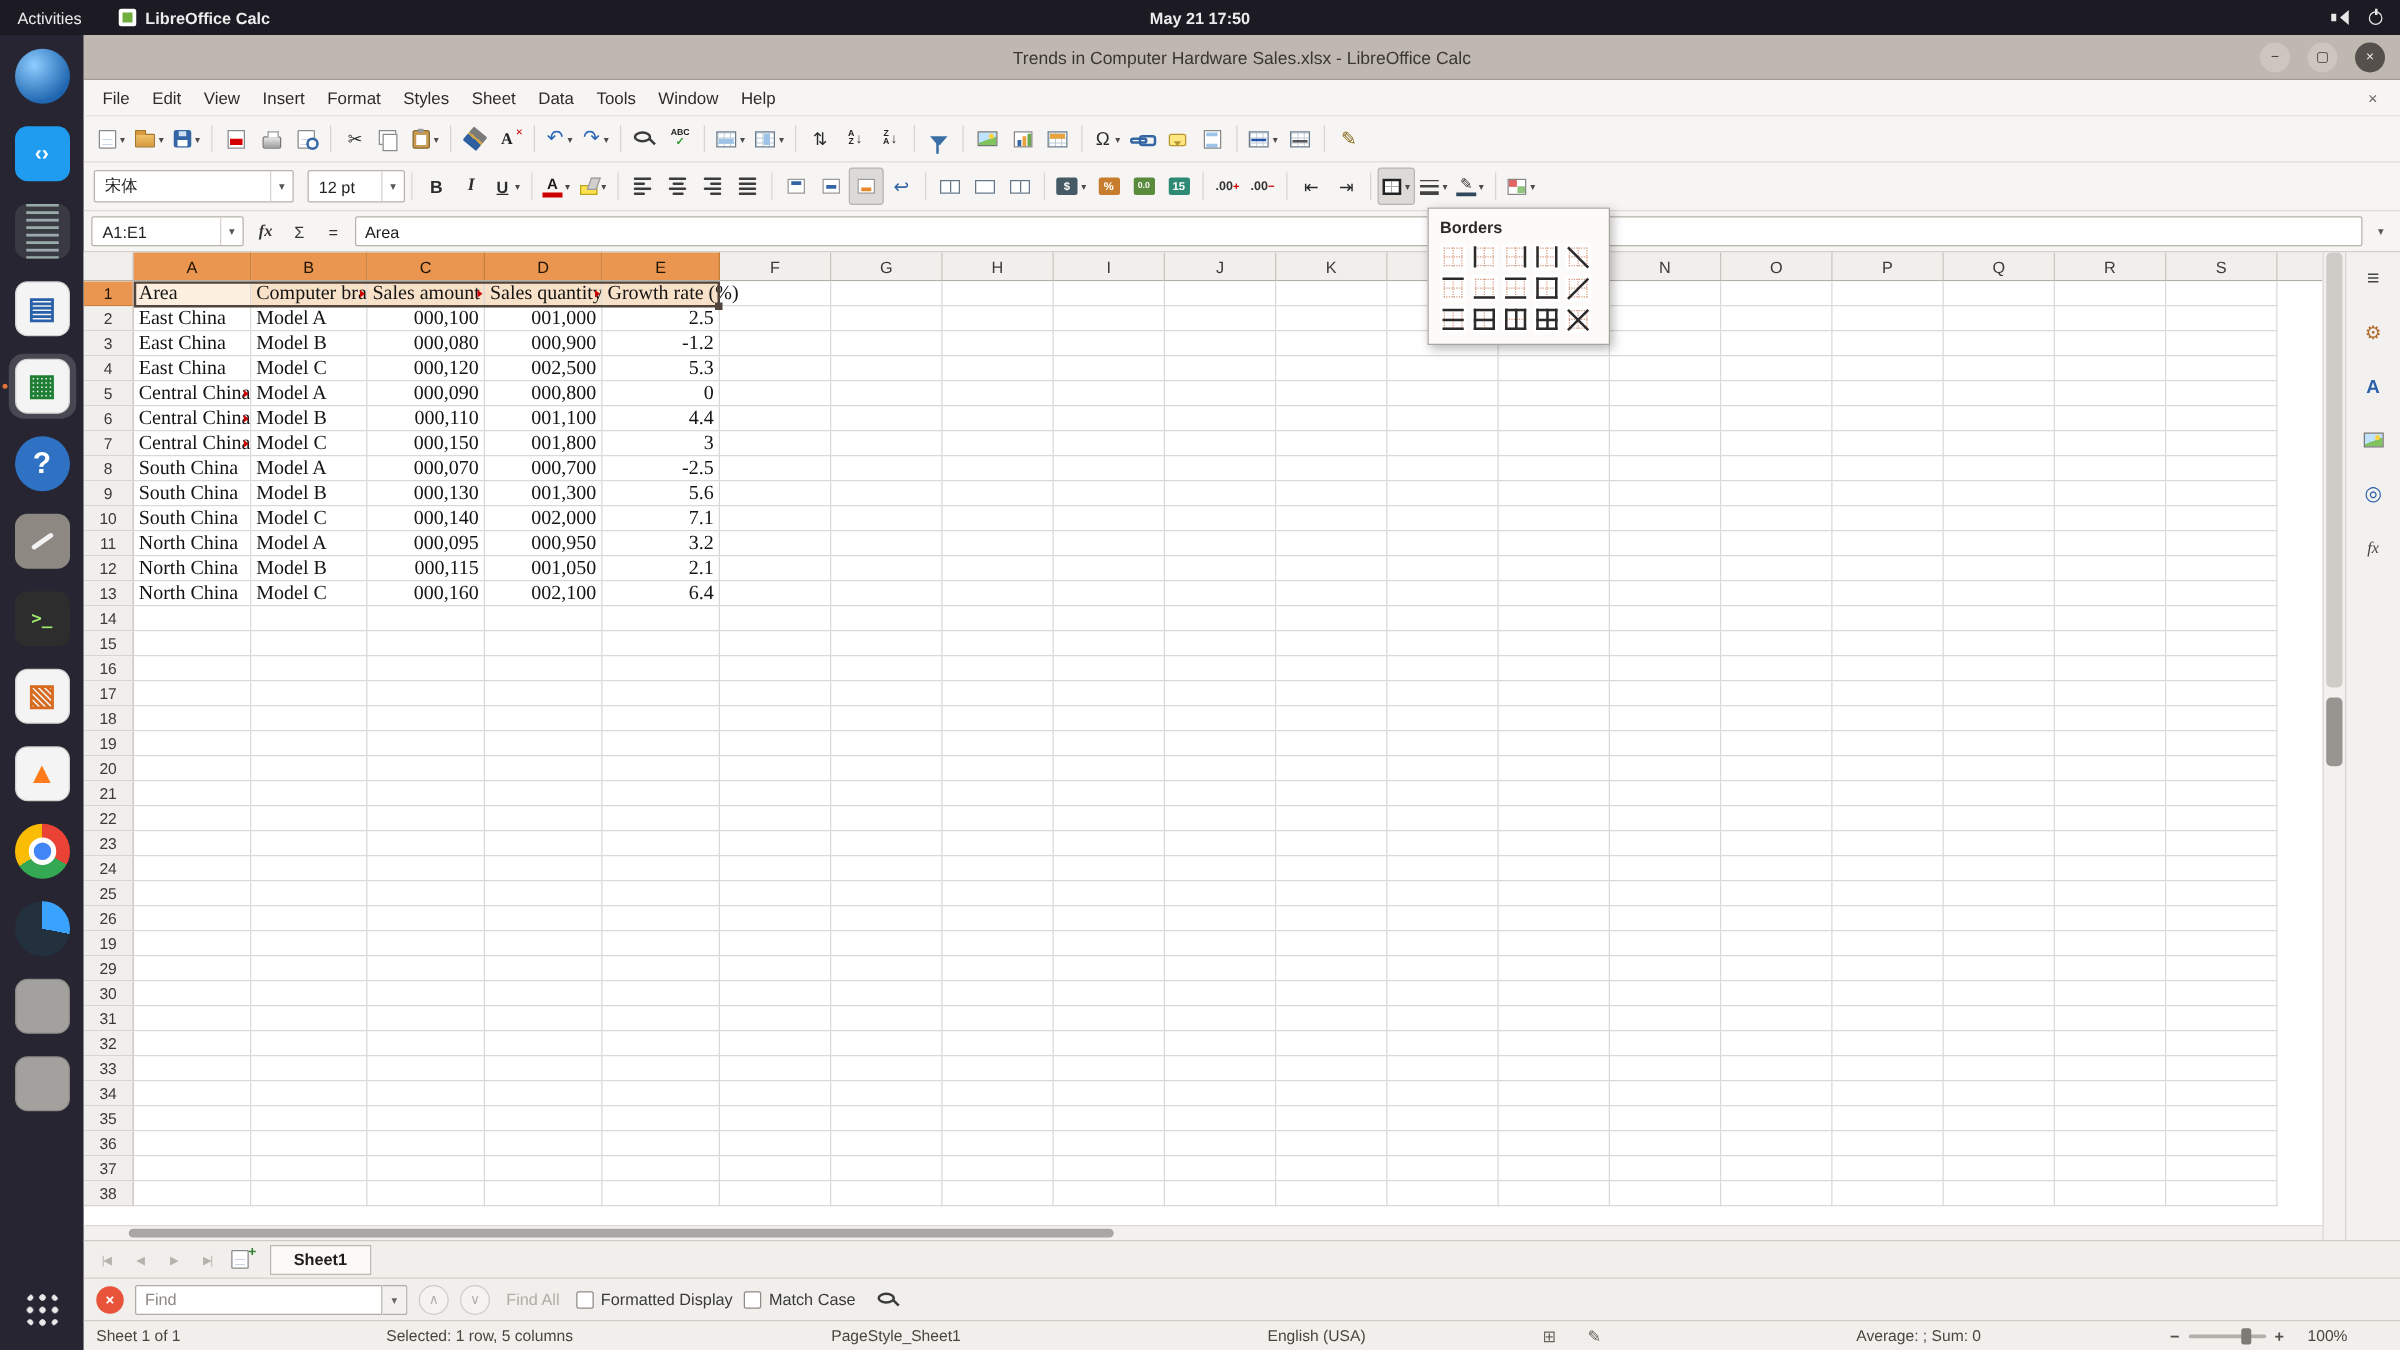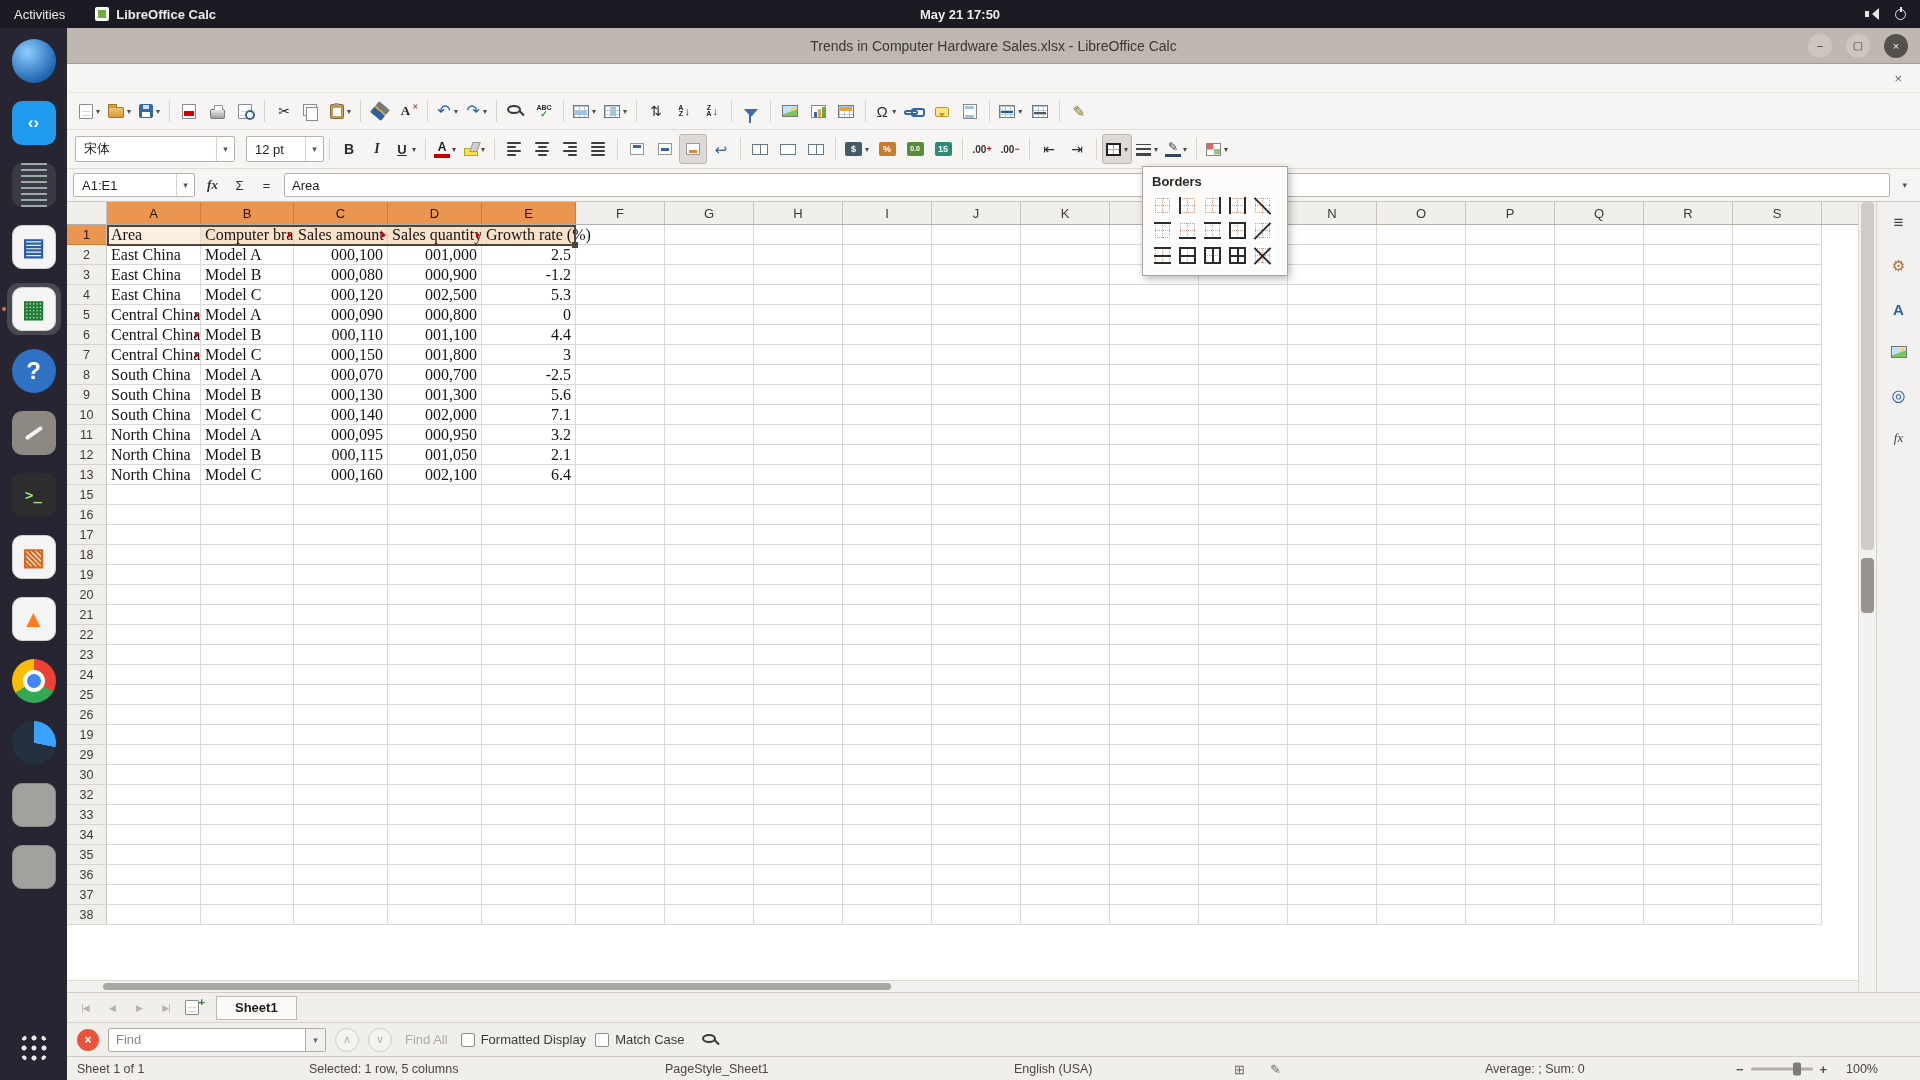--- a/index.html
+++ b/index.html
@@ -284,20 +284,33 @@
       <div class="titlebar">
         <div class="wtitle">Trends in Computer Hardware Sales.xlsx - LibreOffice Calc</div>
         <div class="wctrls">
           <span class="wbtn">−</span>
           <span class="wbtn">▢</span>
           <span class="wbtn wclose">×</span>
         </div>
       </div>
 
       <div class="menubar">
+        <div style="display:flex" id="menubar">
+            <div class="menu-item">File</div>
+            <div class="menu-item">Edit</div>
+            <div class="menu-item">View</div>
+            <div class="menu-item">Insert</div>
+            <div class="menu-item">Format</div>
+            <div class="menu-item">Styles</div>
+            <div class="menu-item">Sheet</div>
+            <div class="menu-item">Data</div>
+            <div class="menu-item">Tools</div>
+            <div class="menu-item">Window</div>
+            <div class="menu-item">Help</div>
+          </div>
         <span class="docclose">×</span>
       </div>
 
       <div class="toolbar tb1" id="toolbar1">
           <div class="tbtn">
             <span class="mi mi-doc"></span>
             <span class="dd">▾</span>
           </div>
           <div class="tbtn">
             <span class="mi mi-folder"></span>
@@ -881,20 +894,42 @@
                 <div class="cell" style="width: 89px;"></div>
                 <div class="cell" style="width: 89px;"></div>
                 <div class="cell" style="width: 89px;"></div>
                 <div class="cell" style="width: 89px;"></div>
                 <div class="cell" style="width: 89px;"></div>
                 <div class="cell" style="width: 89px;"></div>
                 <div class="cell" style="width: 89px;"></div>
                 <div class="cell" style="width: 89px;"></div>
               </div>
               <div class="row">
+                <div class="rhdr">14</div>
+                <div class="cell" style="width: 94px;"></div>
+                <div class="cell" style="width: 93px;"></div>
+                <div class="cell" style="width: 94px;"></div>
+                <div class="cell" style="width: 94px;"></div>
+                <div class="cell" style="width: 94px;"></div>
+                <div class="cell" style="width: 89px;"></div>
+                <div class="cell" style="width: 89px;"></div>
+                <div class="cell" style="width: 89px;"></div>
+                <div class="cell" style="width: 89px;"></div>
+                <div class="cell" style="width: 89px;"></div>
+                <div class="cell" style="width: 89px;"></div>
+                <div class="cell" style="width: 89px;"></div>
+                <div class="cell" style="width: 89px;"></div>
+                <div class="cell" style="width: 89px;"></div>
+                <div class="cell" style="width: 89px;"></div>
+                <div class="cell" style="width: 89px;"></div>
+                <div class="cell" style="width: 89px;"></div>
+                <div class="cell" style="width: 89px;"></div>
+                <div class="cell" style="width: 89px;"></div>
+              </div>
+              <div class="row">
                 <div class="rhdr">15</div>
                 <div class="cell" style="width: 94px;"></div>
                 <div class="cell" style="width: 93px;"></div>
                 <div class="cell" style="width: 94px;"></div>
                 <div class="cell" style="width: 94px;"></div>
                 <div class="cell" style="width: 94px;"></div>
                 <div class="cell" style="width: 89px;"></div>
                 <div class="cell" style="width: 89px;"></div>
                 <div class="cell" style="width: 89px;"></div>
                 <div class="cell" style="width: 89px;"></div>
@@ -1190,20 +1225,42 @@
                 <div class="cell" style="width: 89px;"></div>
                 <div class="cell" style="width: 89px;"></div>
                 <div class="cell" style="width: 89px;"></div>
                 <div class="cell" style="width: 89px;"></div>
                 <div class="cell" style="width: 89px;"></div>
                 <div class="cell" style="width: 89px;"></div>
                 <div class="cell" style="width: 89px;"></div>
               </div>
               <div class="row">
                 <div class="rhdr">30</div>
+                <div class="cell" style="width: 94px;"></div>
+                <div class="cell" style="width: 93px;"></div>
+                <div class="cell" style="width: 94px;"></div>
+                <div class="cell" style="width: 94px;"></div>
+                <div class="cell" style="width: 94px;"></div>
+                <div class="cell" style="width: 89px;"></div>
+                <div class="cell" style="width: 89px;"></div>
+                <div class="cell" style="width: 89px;"></div>
+                <div class="cell" style="width: 89px;"></div>
+                <div class="cell" style="width: 89px;"></div>
+                <div class="cell" style="width: 89px;"></div>
+                <div class="cell" style="width: 89px;"></div>
+                <div class="cell" style="width: 89px;"></div>
+                <div class="cell" style="width: 89px;"></div>
+                <div class="cell" style="width: 89px;"></div>
+                <div class="cell" style="width: 89px;"></div>
+                <div class="cell" style="width: 89px;"></div>
+                <div class="cell" style="width: 89px;"></div>
+                <div class="cell" style="width: 89px;"></div>
+              </div>
+              <div class="row">
+                <div class="rhdr">31</div>
                 <div class="cell" style="width: 94px;"></div>
                 <div class="cell" style="width: 93px;"></div>
                 <div class="cell" style="width: 94px;"></div>
                 <div class="cell" style="width: 94px;"></div>
                 <div class="cell" style="width: 94px;"></div>
                 <div class="cell" style="width: 89px;"></div>
                 <div class="cell" style="width: 89px;"></div>
                 <div class="cell" style="width: 89px;"></div>
                 <div class="cell" style="width: 89px;"></div>
                 <div class="cell" style="width: 89px;"></div>

